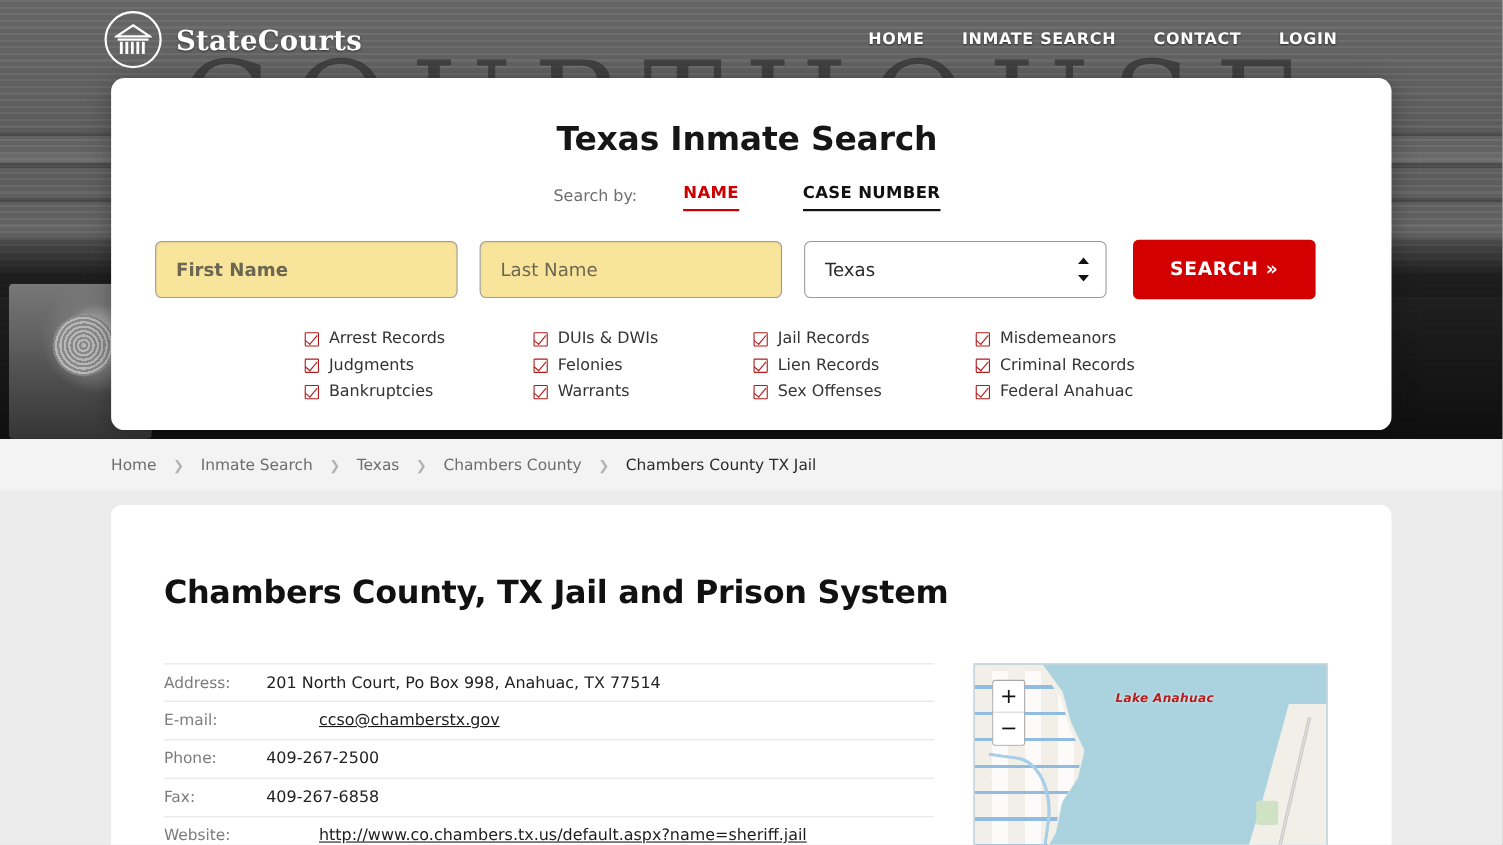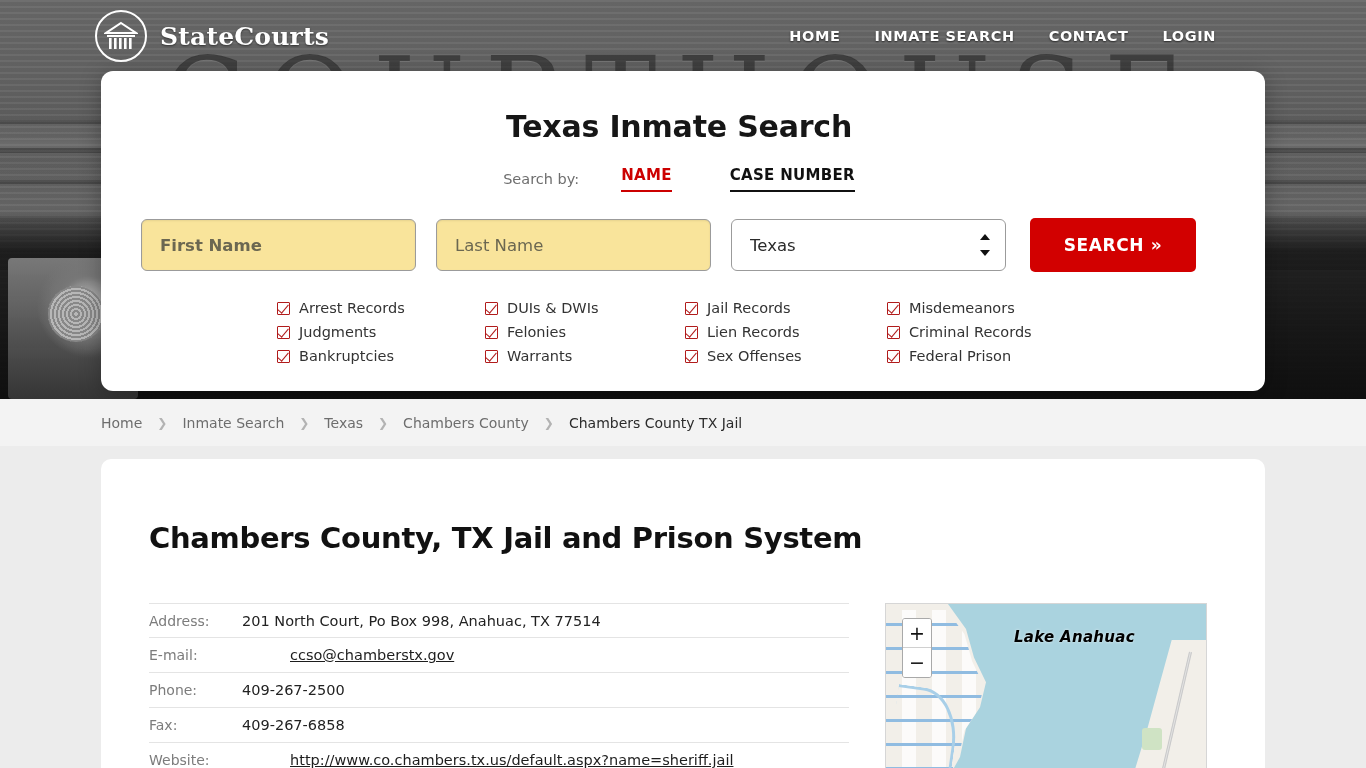--- a/index.html
+++ b/index.html
@@ -395,24 +395,24 @@
   .map-green {
     position: absolute;
     right: 44px; top: 124px;
     width: 20px; height: 22px;
     background: #cfe3c4;
     border-radius: 3px;
   }
   .map-label {
     position: absolute;
     left: 128px; top: 24px;
-    font-size: 15px;
+    font-size: 11px;
     font-style: italic;
     font-weight: 600;
-    color: #000000;
+    color: #b91c1c;
     letter-spacing: .3px;
     text-shadow: 0 0 3px rgba(255,255,255,.7);
     white-space: nowrap;
   }
   .map-zoom {
     position: absolute;
     left: 16px; top: 14px;
     width: 30px;
     border: 1px solid #a9a9a9;
     border-radius: 3px;
@@ -530,21 +530,21 @@
       <div class="check-item">
         <span class="check-box"></span>
         <span>Warrants</span>
       </div>
       <div class="check-item">
         <span class="check-box"></span>
         <span>Sex Offenses</span>
       </div>
       <div class="check-item">
         <span class="check-box"></span>
-        <span>Federal Prison</span>
+        <span>Federal Anahuac</span>
       </div>
     </div>
   </div>
 </div>
 
 <div class="breadcrumb-bar">
   <a class="crumb">Home</a>
   <span class="crumb-sep">❯</span>
   <a class="crumb">Inmate Search</a>
   <span class="crumb-sep">❯</span>

